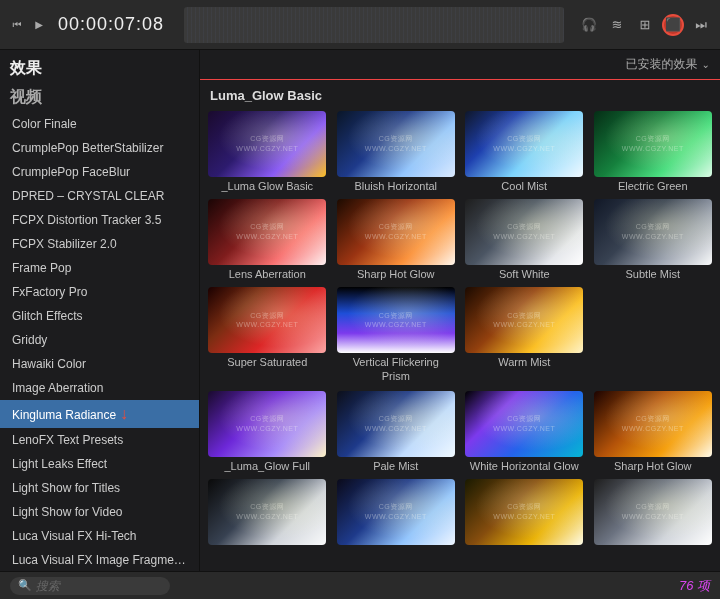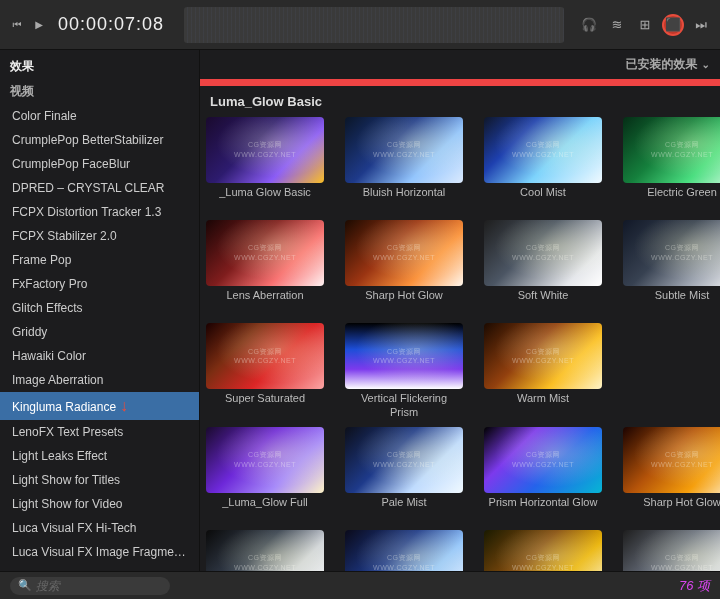--- a/index.html
+++ b/index.html
@@ -95,27 +95,27 @@
       width: 200px;
       min-width: 200px;
       background: #1c1c1e;
       border-right: 1px solid #111;
       display: flex;
       flex-direction: column;
       overflow: hidden;
     }
     .sidebar-header {
       padding: 8px 10px 4px;
-      font-size: 12px;
+      font-size: 16px;
       font-weight: 600;
       color: #eee;
     }
     .sidebar-section {
       padding: 4px 10px 2px;
-      font-size: 12px;
+      font-size: 16px;
       font-weight: 600;
       color: #aaa;
     }
     .sidebar-list {
       flex: 1;
       overflow-y: auto;
       padding: 2px 0;
     }
     .sidebar-list::-webkit-scrollbar { width: 4px; }
     .sidebar-list::-webkit-scrollbar-track { background: #1c1c1e; }
@@ -150,43 +150,42 @@
     .content::-webkit-scrollbar { width: 6px; }
     .content::-webkit-scrollbar-track { background: #1c1c1e; }
     .content::-webkit-scrollbar-thumb { background: #555; border-radius: 3px; }
 
     .content-header {
       display: flex;
       justify-content: flex-end;
       padding: 6px 10px;
       font-size: 12px;
       color: #aaa;
-      border-bottom: 7px solid #ef4444;
-      font-weight: bold;
+      border-bottom: 1px solid #ef4444;
     }
     .installed-label {
       display: flex;
       align-items: center;
       gap: 4px;
       cursor: pointer;
       color: #aaa;
     }
     .installed-label .chevron { font-size: 10px; }
 
     .section-title {
       font-size: 13px;
       font-weight: 600;
       color: #ddd;
       padding: 8px 10px 6px;
     }
 
     .effects-grid {
       display: grid;
       grid-template-columns: repeat(4, 1fr);
-      gap: 17px;
+      gap: 2px;
       padding: 0 4px 4px;
     }
 
     .effect-item {
       display: flex;
       flex-direction: column;
       align-items: center;
       cursor: pointer;
       padding: 2px;
       border-radius: 3px;
@@ -323,21 +322,21 @@
 <div class="main">
 
   <div class="sidebar">
     <div class="sidebar-header">效果</div>
     <div class="sidebar-section">视频</div>
     <div class="sidebar-list">
     <div class="sidebar-item"><span>Color Finale</span></div>
         <div class="sidebar-item"><span>CrumplePop BetterStabilizer</span></div>
         <div class="sidebar-item"><span>CrumplePop FaceBlur</span></div>
         <div class="sidebar-item"><span>DPRED – CRYSTAL CLEAR</span></div>
-        <div class="sidebar-item"><span>FCPX Distortion Tracker 1.3</span></div>
+        <div class="sidebar-item"><span>FCPX Distortion Tracker 3.5</span></div>
         <div class="sidebar-item"><span>FCPX Stabilizer 2.0</span></div>
         <div class="sidebar-item"><span>Frame Pop</span></div>
         <div class="sidebar-item"><span>FxFactory Pro</span></div>
         <div class="sidebar-item"><span>Glitch Effects</span></div>
         <div class="sidebar-item"><span>Griddy</span></div>
         <div class="sidebar-item"><span>Hawaiki Color</span></div>
         <div class="sidebar-item"><span>Image Aberration</span></div>
         <div class="sidebar-item active"><span>Kingluma Radiance</span><span class="arrow-indicator"> ↓</span></div>
         <div class="sidebar-item"><span>LenoFX Text Presets</span></div>
         <div class="sidebar-item"><span>Light Leaks Effect</span></div>
@@ -462,21 +461,21 @@
             </div>
           </div>
           <div class="effect-label">Pale Mist</div>
         </div>
         <div class="effect-item">
           <div class="effect-thumb thumb-prism-horiz">
             <div class="watermark">
               <div class="watermark-text">CG资源网<br>WWW.CGZY.NET</div>
             </div>
           </div>
-          <div class="effect-label">Prism Horizontal Glow</div>
+          <div class="effect-label">White Horizontal Glow</div>
         </div>
         <div class="effect-item">
           <div class="effect-thumb thumb-sharp-hot2">
             <div class="watermark">
               <div class="watermark-text">CG资源网<br>WWW.CGZY.NET</div>
             </div>
           </div>
           <div class="effect-label">Sharp Hot Glow</div>
         </div>
         <div class="effect-item">

